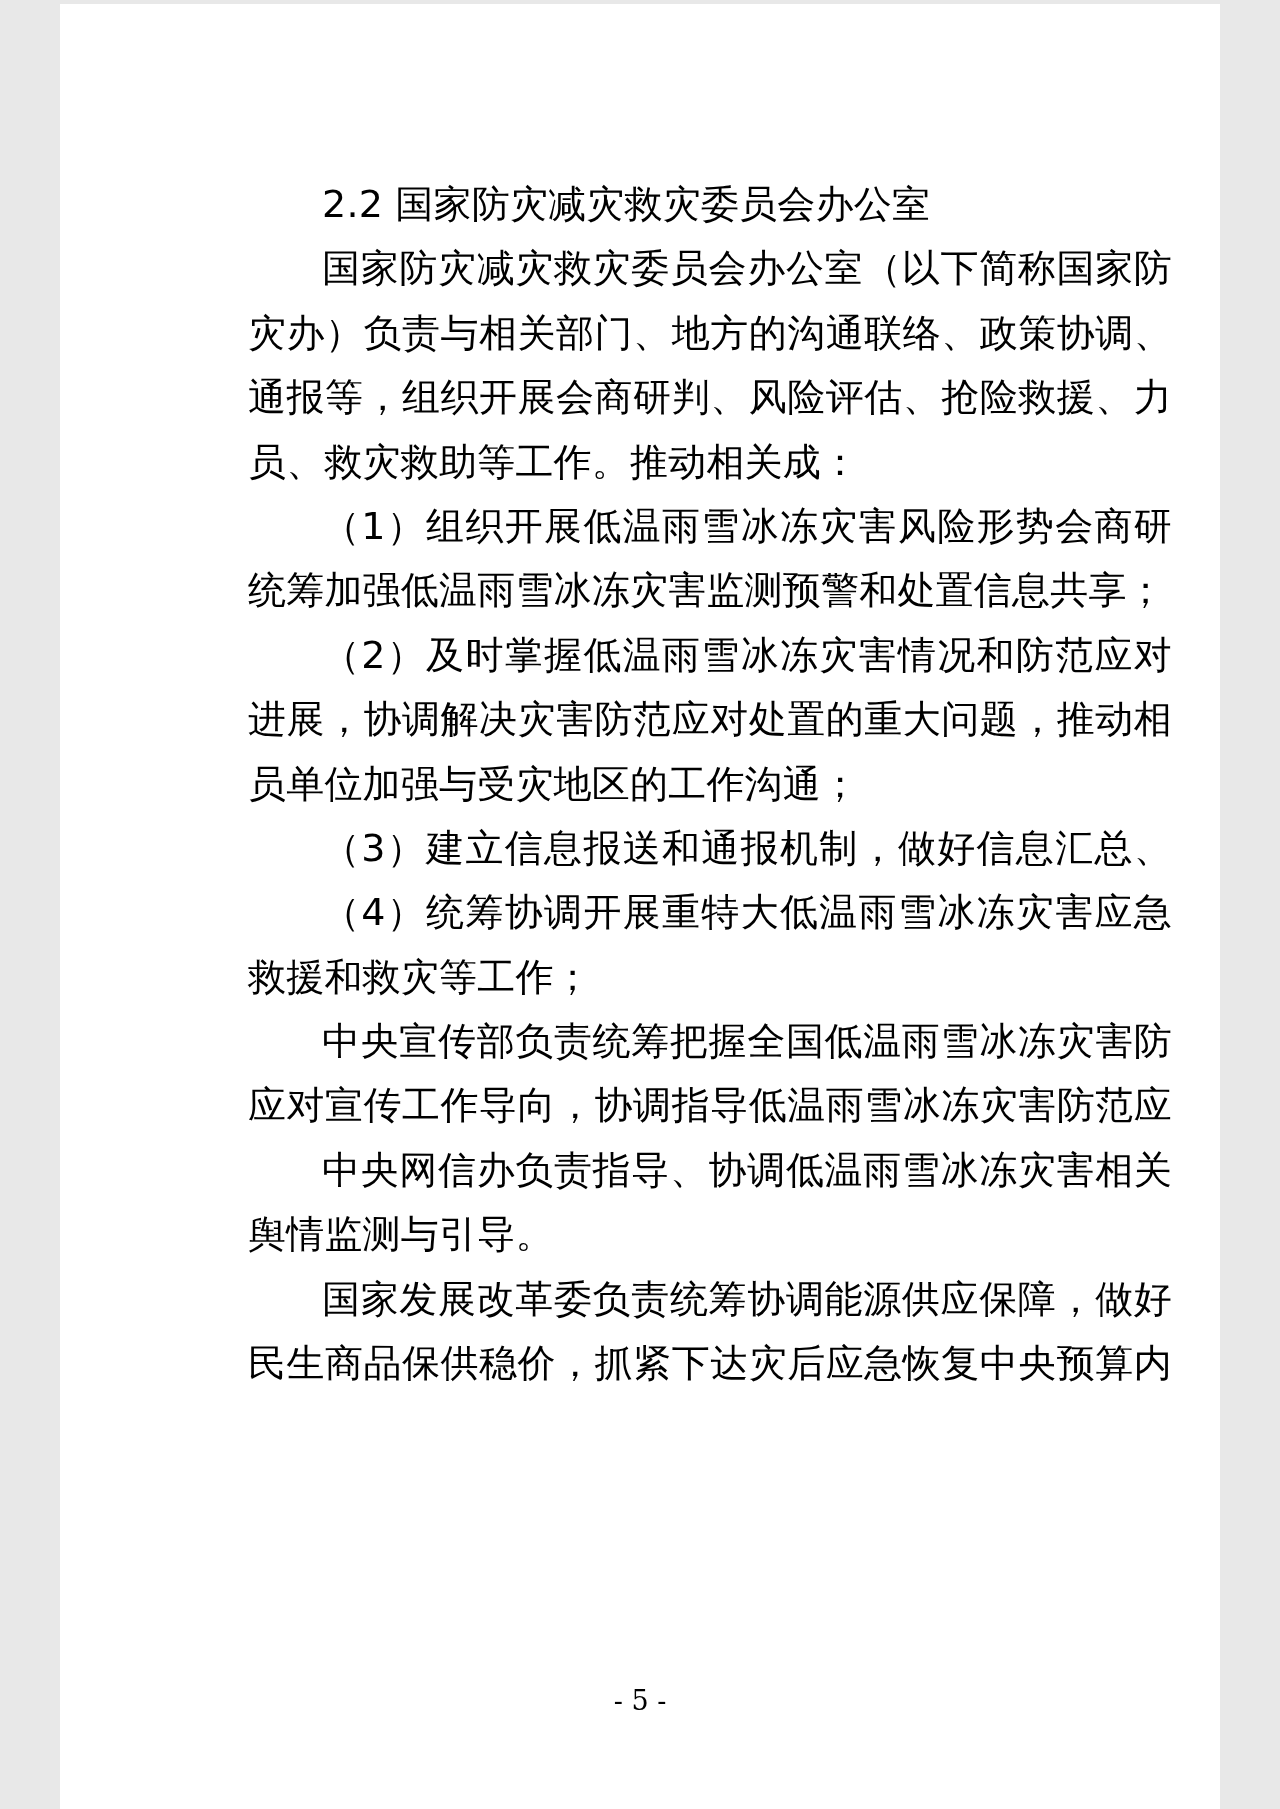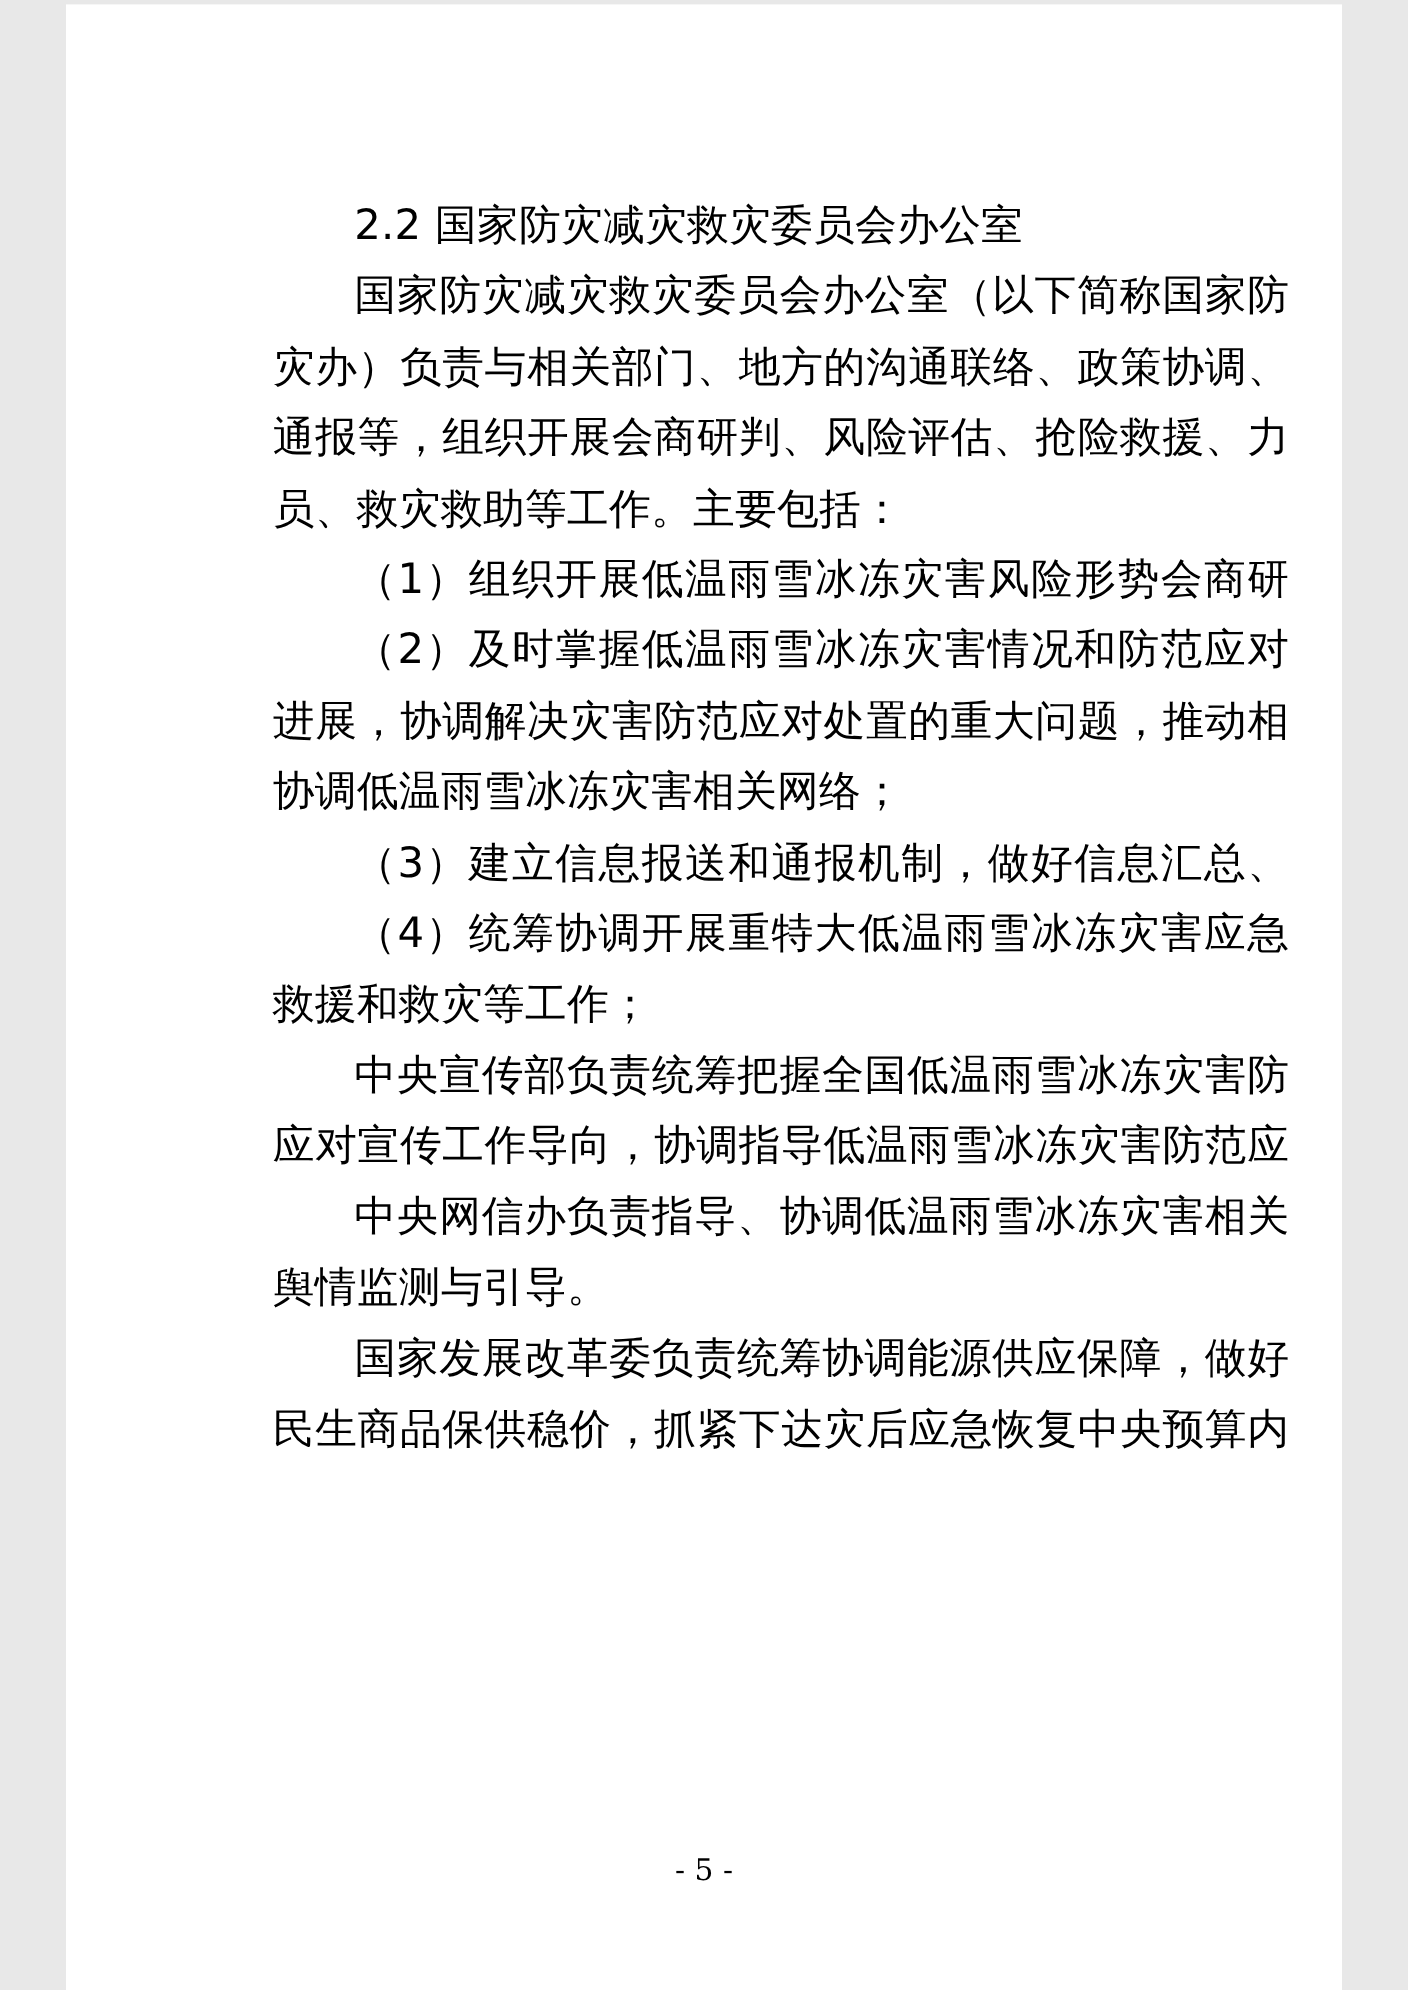--- a/index.html
+++ b/index.html
@@ -55,25 +55,26 @@
 </style>
 </head>
 <body>
 
 <div class="page">
   <main class="doc-body">
       <div class="line indent">2.2 国家防灾减灾救灾委员会办公室</div>
       <div class="line indent justify">国家防灾减灾救灾委员会办公室（以下简称国家防减救</div>
       <div class="line justify">灾办）负责与相关部门、地方的沟通联络、政策协调、信息</div>
       <div class="line justify">通报等，组织开展会商研判、风险评估、抢险救援、力量动</div>
-      <div class="line">员、救灾救助等工作。主要包括：</div>
+      <div class="line">员、救灾救助等工作。推动相关成：</div>
       <div class="line indent justify">（1）组织开展低温雨雪冰冻灾害风险形势会商研判，</div>
+      <div class="line">统筹加强低温雨雪冰冻灾害监测预警和处置信息共享；</div>
       <div class="line indent justify">（2）及时掌握低温雨雪冰冻灾害情况和防范应对工作</div>
       <div class="line justify">进展，协调解决灾害防范应对处置的重大问题，推动相关成</div>
-      <div class="line">协调低温雨雪冰冻灾害相关网络；</div>
+      <div class="line">员单位加强与受灾地区的工作沟通；</div>
       <div class="line indent justify">（3）建立信息报送和通报机制，做好信息汇总、上报</div>
       <div class="line indent justify">（4）统筹协调开展重特大低温雨雪冰冻灾害应急抢险</div>
       <div class="line">救援和救灾等工作；</div>
       <div class="line indent justify">中央宣传部负责统筹把握全国低温雨雪冰冻灾害防范</div>
       <div class="line justify">应对宣传工作导向，协调指导低温雨雪冰冻灾害防范应对宣</div>
       <div class="line indent justify">中央网信办负责指导、协调低温雨雪冰冻灾害相关网络</div>
       <div class="line">舆情监测与引导。</div>
       <div class="line indent justify">国家发展改革委负责统筹协调能源供应保障，做好重要</div>
       <div class="line justify">民生商品保供稳价，抓紧下达灾后应急恢复中央预算内投</div>
     </main>

